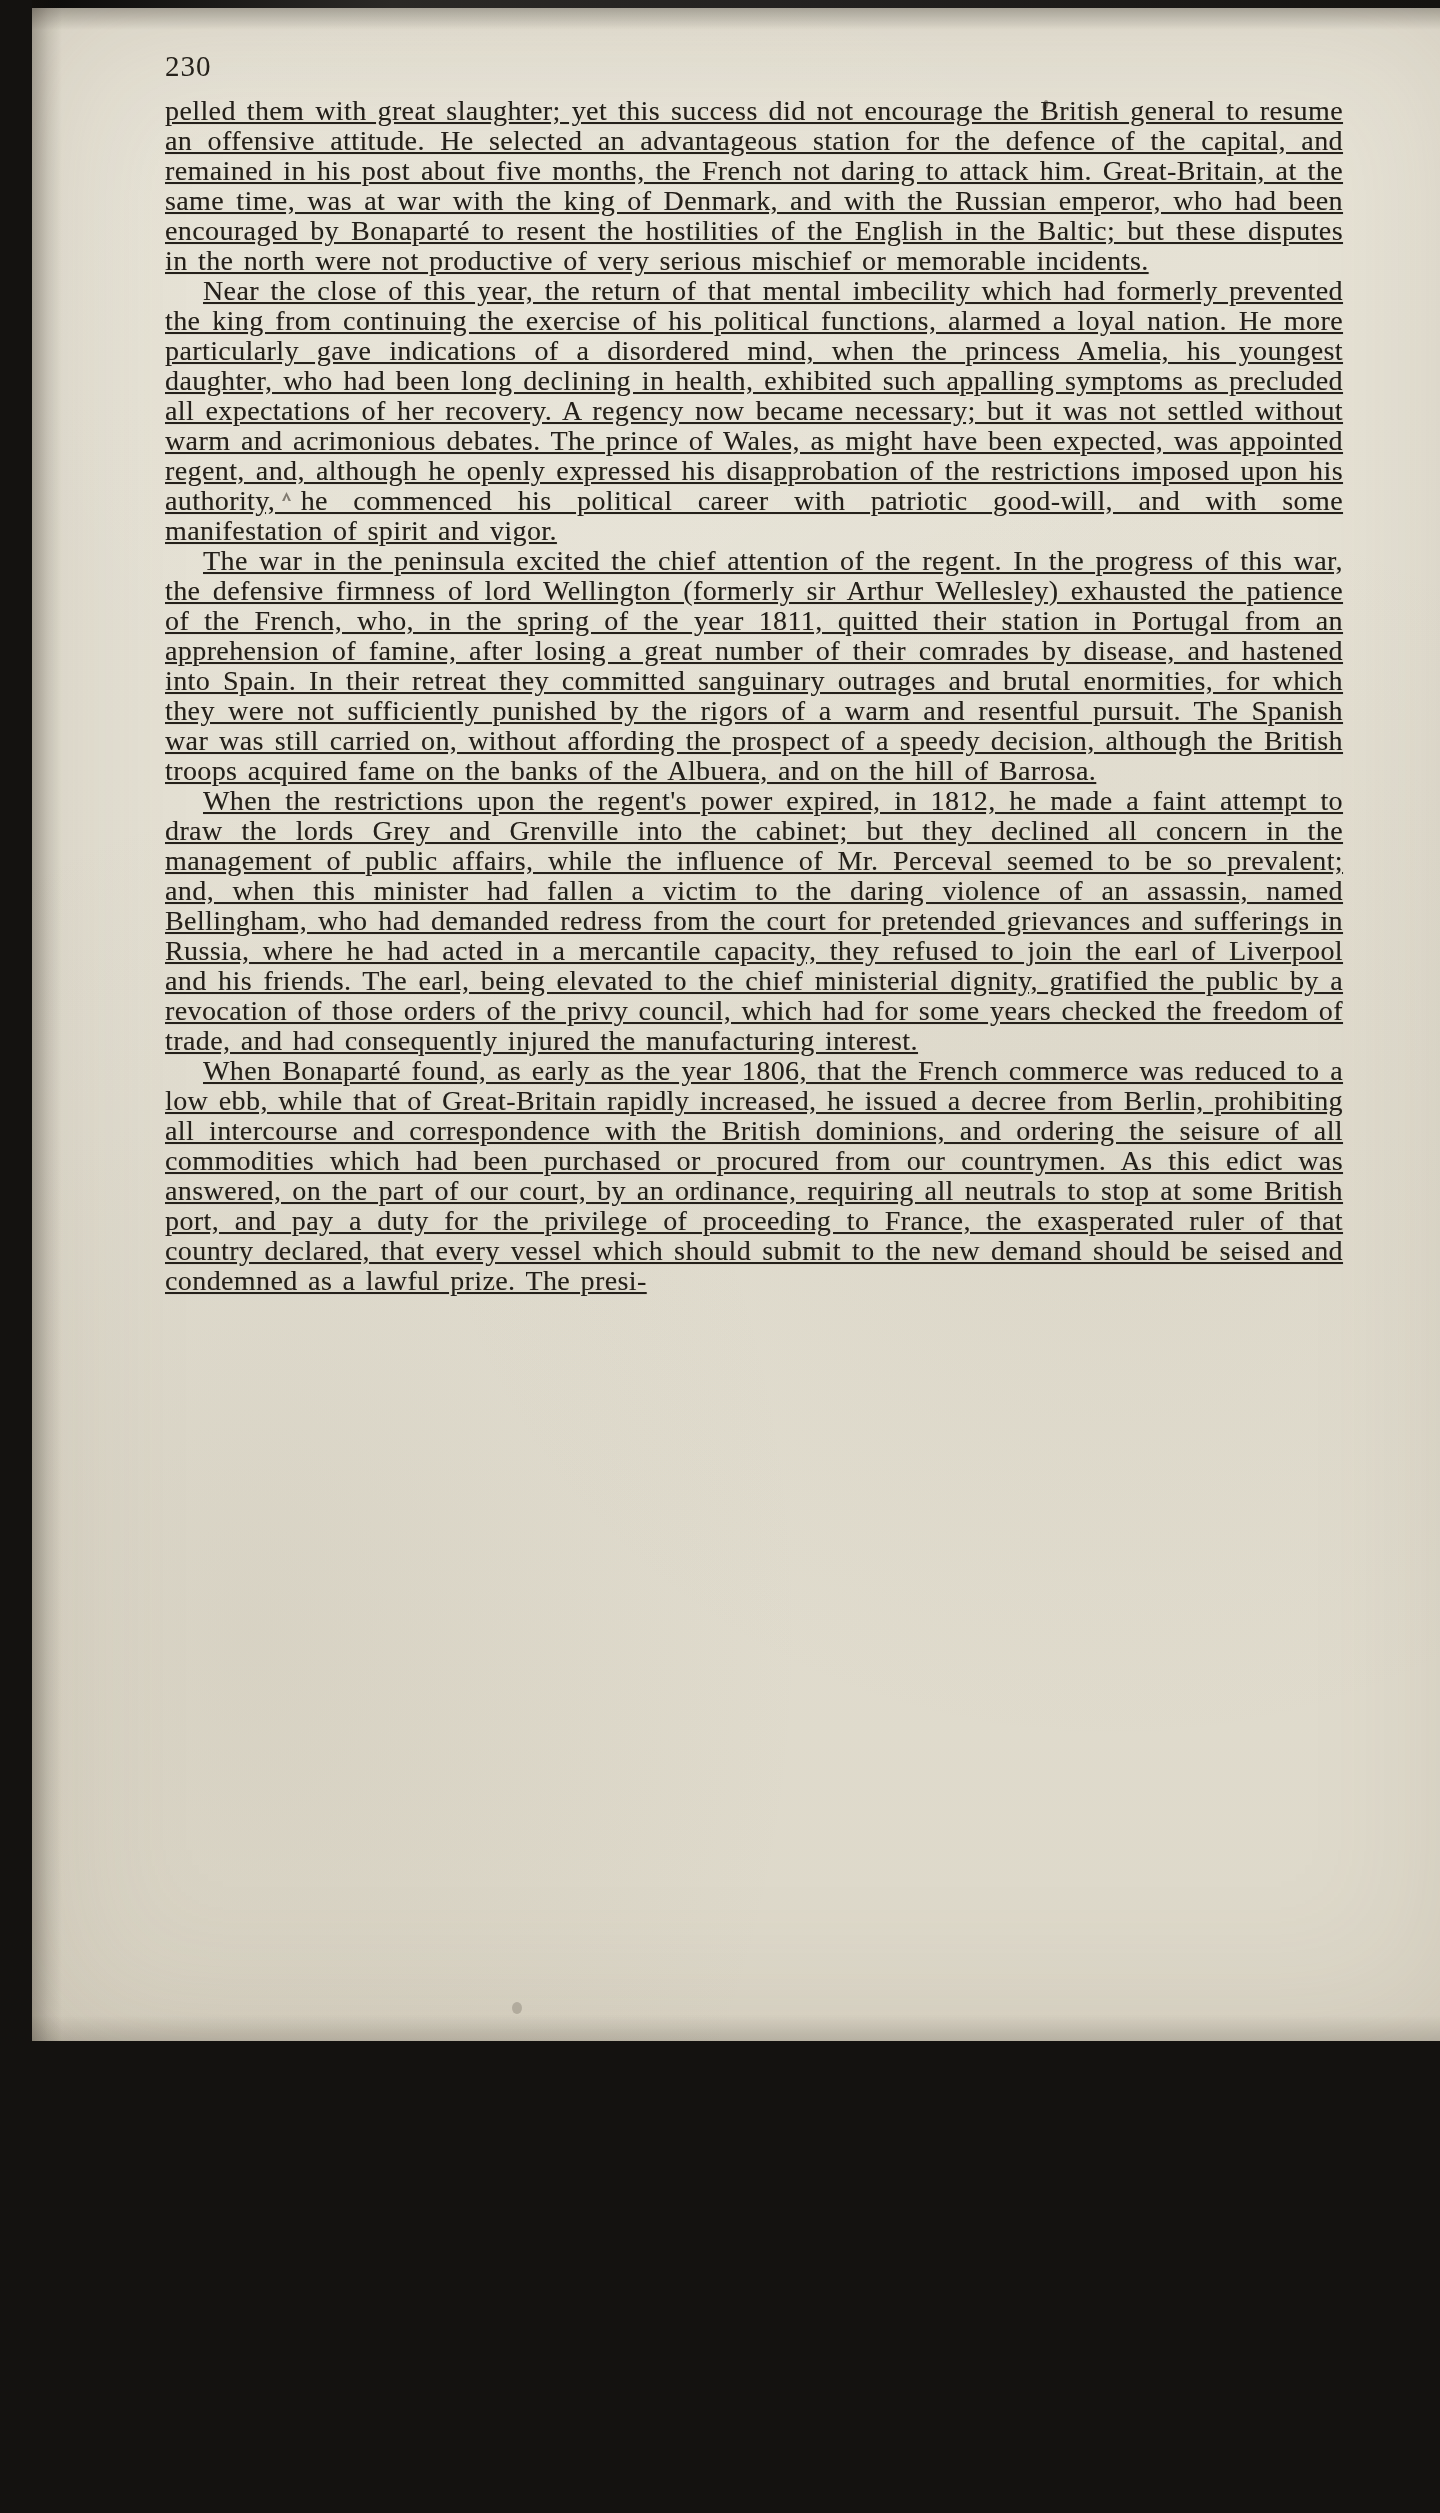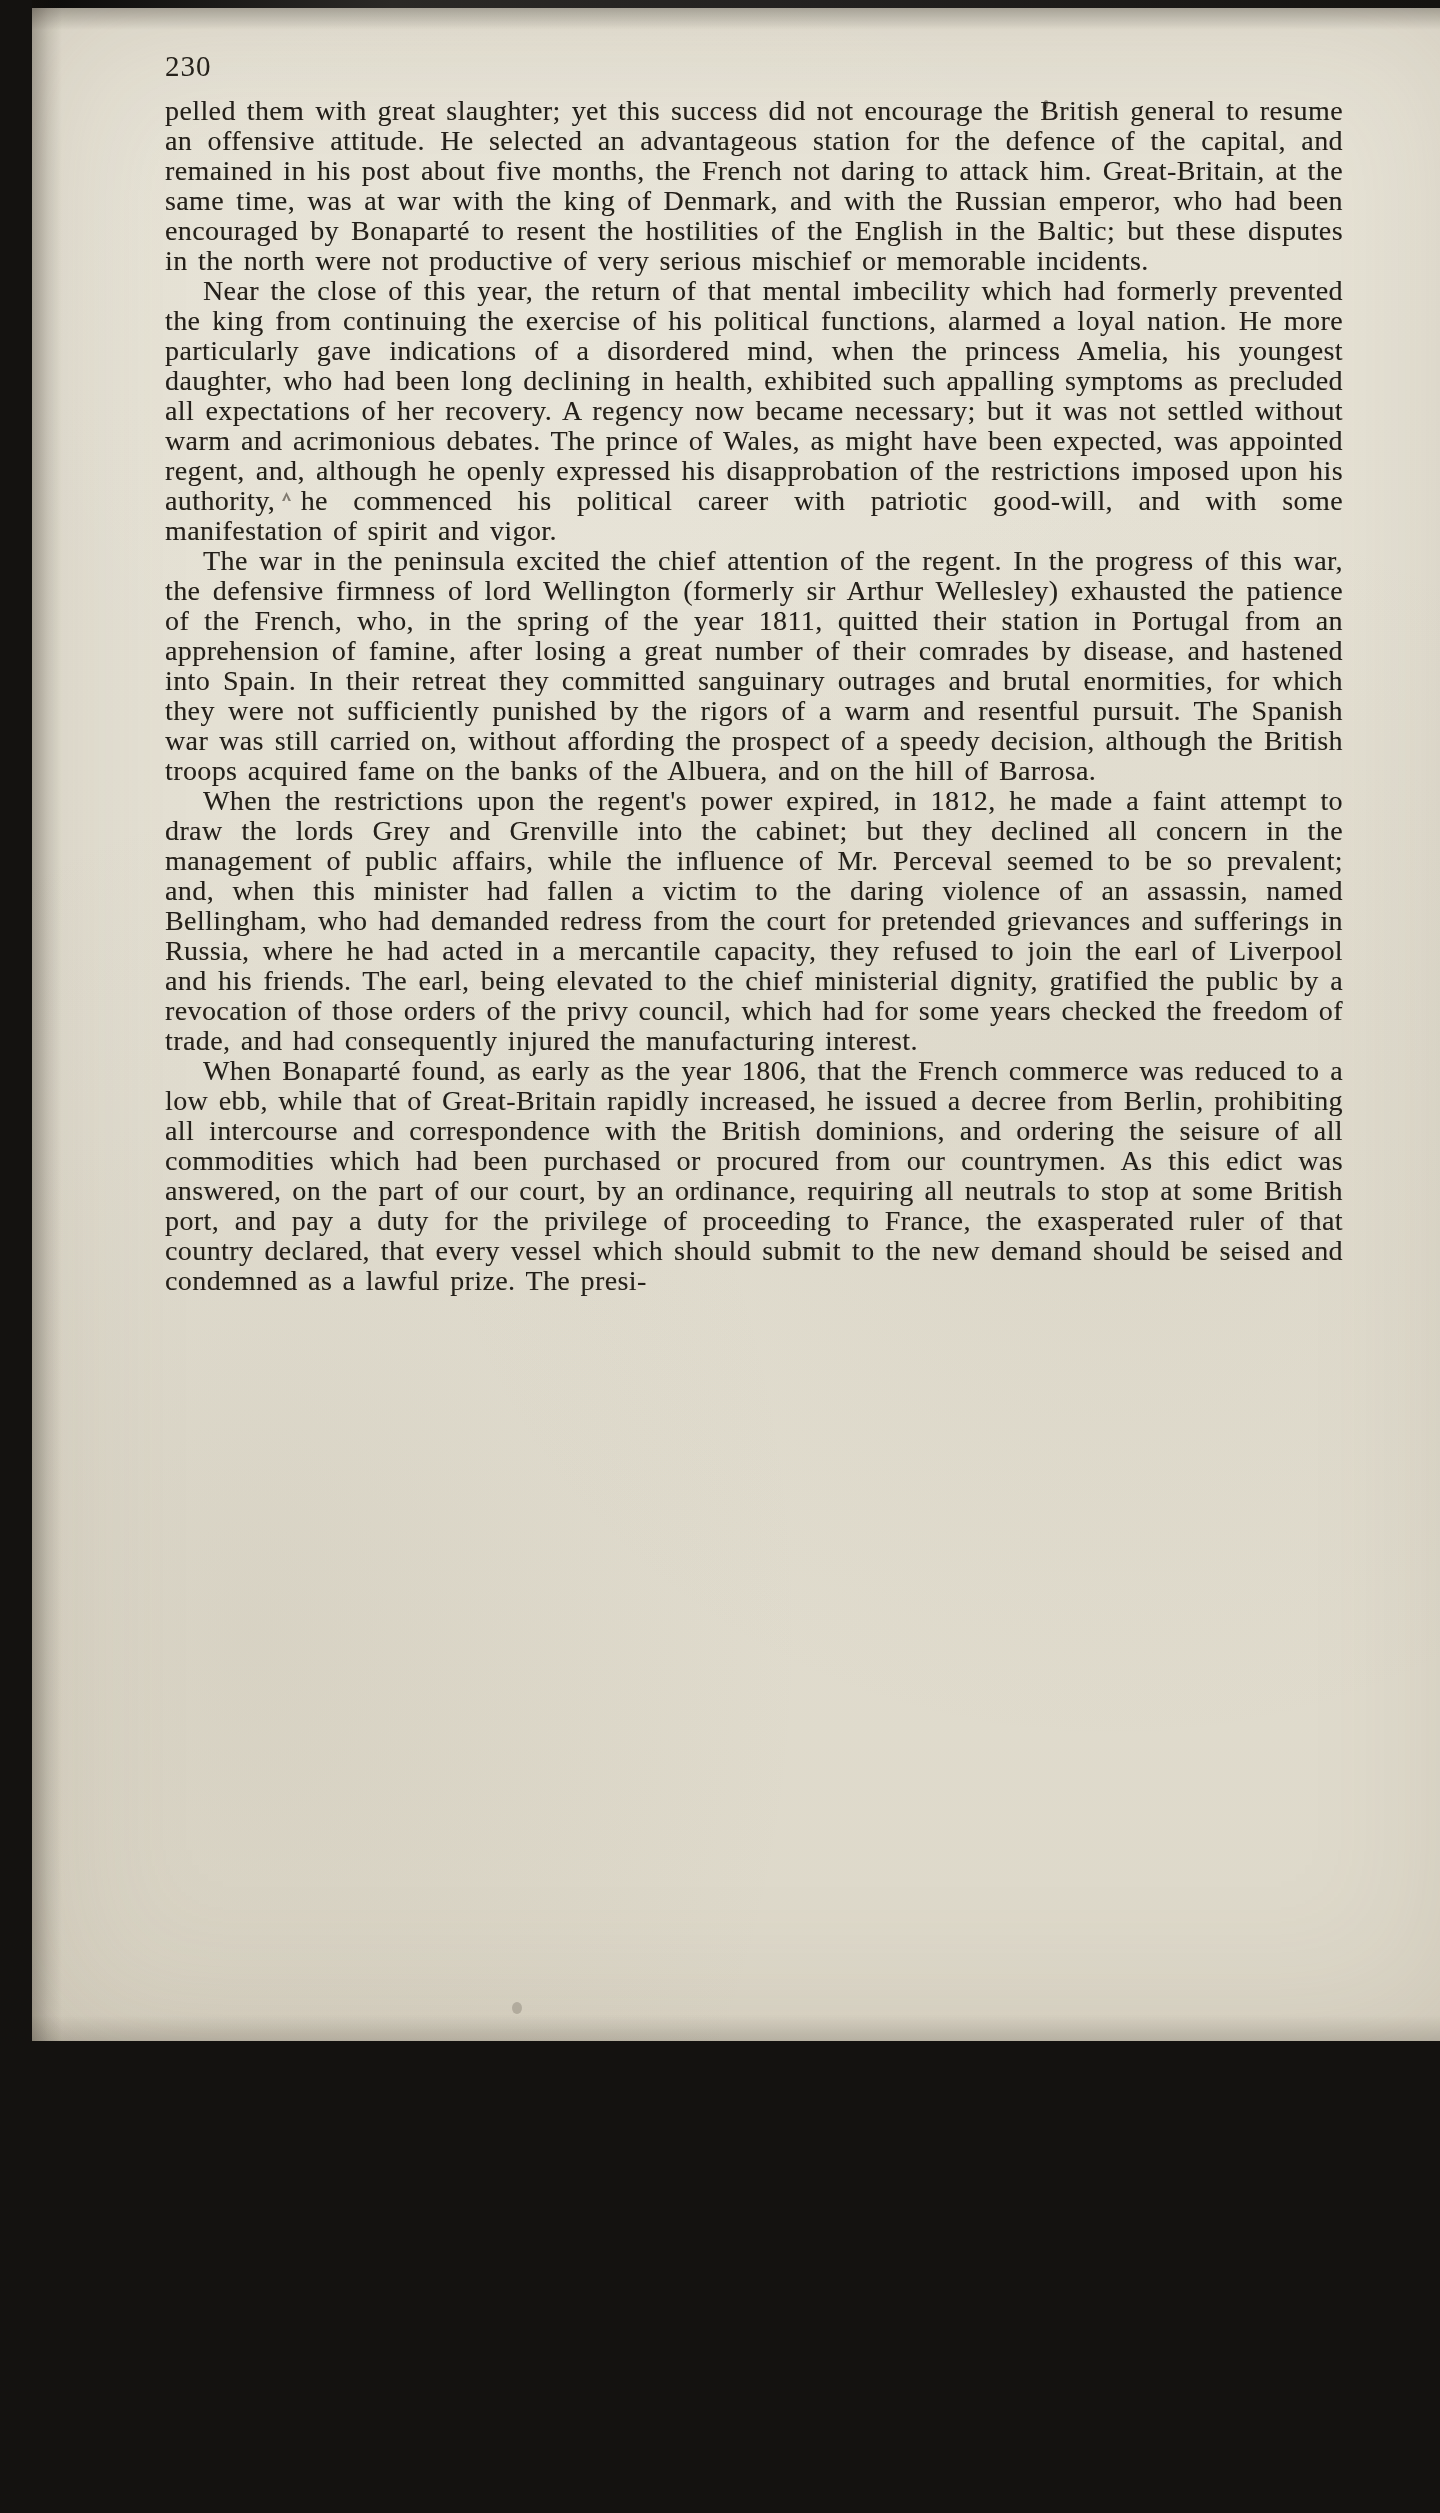--- a/index.html
+++ b/index.html
@@ -87,20 +87,21 @@
   .para {
     margin: 0;
     text-align: justify;
     font-size: 28px;
     line-height: 30px;
     letter-spacing: 0.4px;
     word-spacing: 3px;
     text-indent: 38px;
     color: #24201a;
     text-shadow: 0.2px 0.2px 0 rgba(60,50,40,0.30);
+    text-decoration: underline;
   }
   .para.first {
     text-indent: 0;
   }
   .ink-speck {
     position: absolute;
     background: rgba(45,38,30,0.45);
     border-radius: 50%;
   }
   .speck-header {

